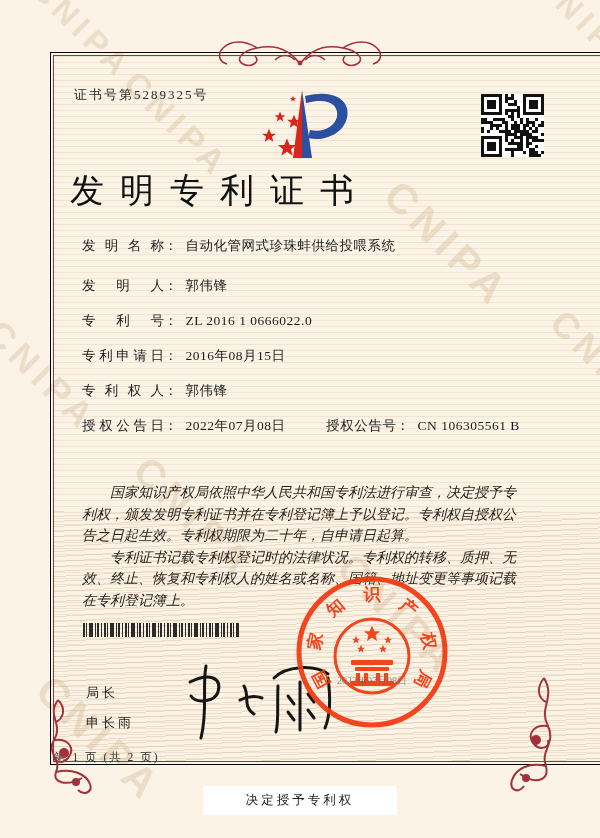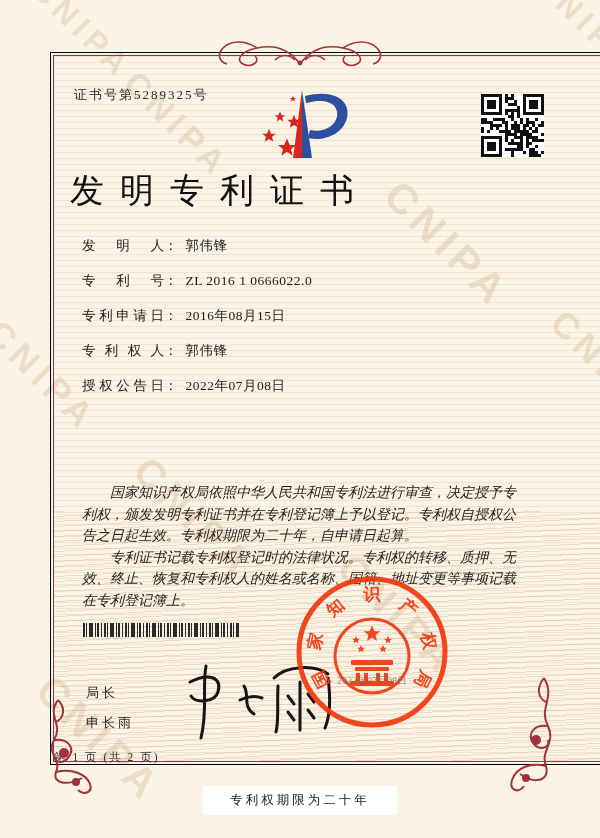--- a/index.html
+++ b/index.html
@@ -346,34 +346,40 @@
       <use href="#star" transform="translate(43,13) scale(0.32)" fill="#d8261d"></use>
       <use href="#star" transform="translate(30,31) scale(0.55)" fill="#d8261d"></use>
       <use href="#star" transform="translate(44,36) scale(0.72)" fill="#d8261d"></use>
       <use href="#star" transform="translate(19,50) scale(0.72)" fill="#d8261d"></use>
       <use href="#star" transform="translate(37,62) scale(0.95)" fill="#d8261d"></use>
     </svg>
 
     <div class="title">发明专利证书</div>
 
     <div class="fields">
+      <div class="f-row first">
+        <span class="f-label">发明名称</span><span class="f-sep">：</span><span class="f-value">自动化管网式珍珠蚌供给投喂系统</span>
+      </div>
       <div class="f-row">
         <span class="f-label">发明人</span><span class="f-sep">：</span><span class="f-value">郭伟锋</span>
       </div>
       <div class="f-row">
         <span class="f-label">专利号</span><span class="f-sep">：</span><span class="f-value">ZL 2016 1 0666022.0</span>
       </div>
       <div class="f-row">
         <span class="f-label">专利申请日</span><span class="f-sep">：</span><span class="f-value">2016年08月15日</span>
       </div>
       <div class="f-row">
         <span class="f-label">专利权人</span><span class="f-sep">：</span><span class="f-value">郭伟锋</span>
       </div>
       <div class="f-row">
         <span class="f-label">授权公告日</span><span class="f-sep">：</span><span class="f-value">2022年07月08日</span>
+        <span class="grant2">
+          <span class="f-label">授权公告号</span><span class="f-sep">：</span><span class="f-value">CN 106305561 B</span>
+        </span>
       </div>
     </div>
 
     <div class="body-text">
       <p>国家知识产权局依照中华人民共和国专利法进行审查，决定授予专利权，颁发发明专利证书并在专利登记簿上予以登记。专利权自授权公告之日起生效。专利权期限为二十年，自申请日起算。</p>
       <p>专利证书记载专利权登记时的法律状况。专利权的转移、质押、无效、终止、恢复和专利权人的姓名或名称、国籍、地址变更等事项记载在专利登记簿上。</p>
     </div>
 
     <div class="barcode"></div>
 
@@ -458,13 +464,13 @@
   <g fill="none" stroke="#a23139" stroke-width="2" transform="translate(92,0) scale(-1,1)">
     <path d="M34,6 C22,26 40,36 30,54 C22,72 38,78 32,94 C28,110 44,112 58,102"></path>
     <path d="M30,54 C44,52 52,62 44,72 C38,79 28,76 30,68"></path>
     <path d="M32,94 C48,90 62,96 66,108 C69,118 60,122 54,114"></path>
     <path d="M34,6 C42,16 40,26 32,30"></path>
   </g>
   <circle cx="50" cy="68" r="5" fill="#a23139"></circle>
   <circle cx="40" cy="106" r="4" fill="#a23139"></circle>
 </svg>
 
-<div class="continuation">专利权期限为二十年</div>
+<div class="continuation">决定授予专利权</div>
 
 </body></html>

